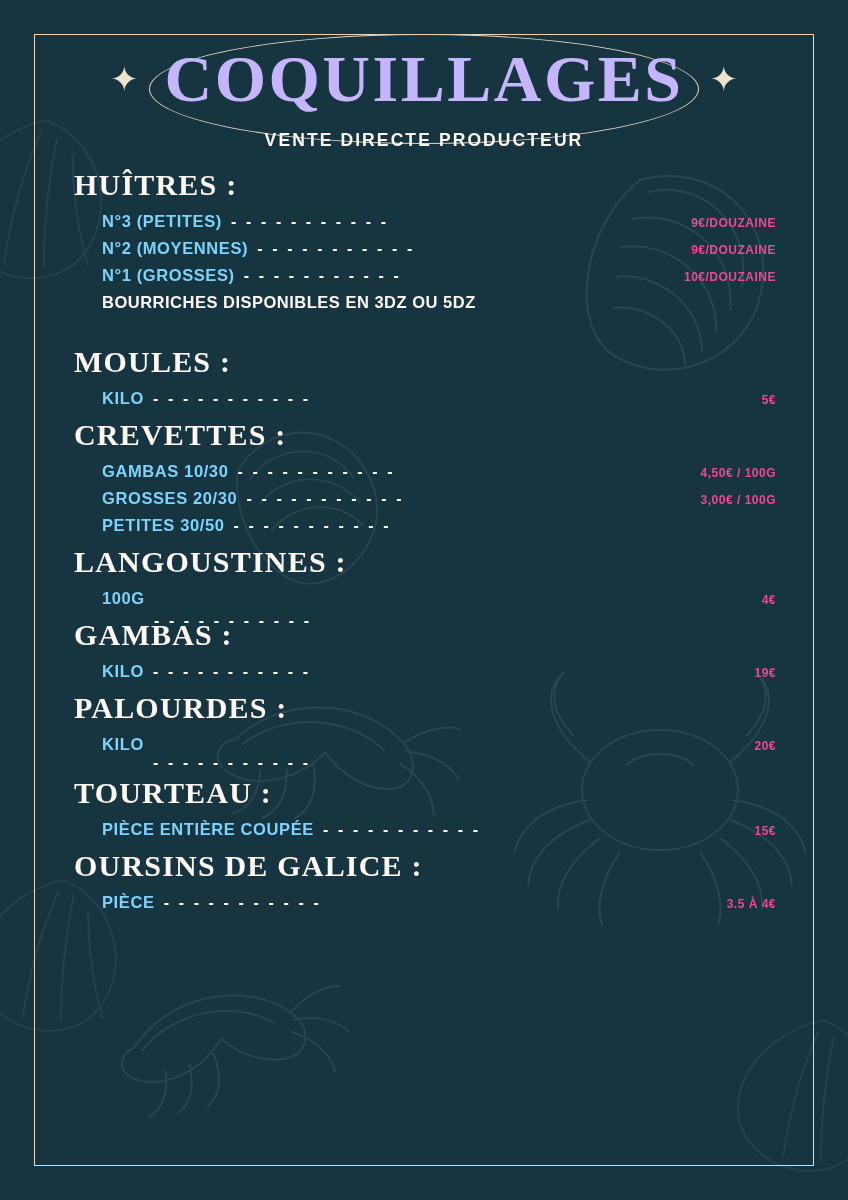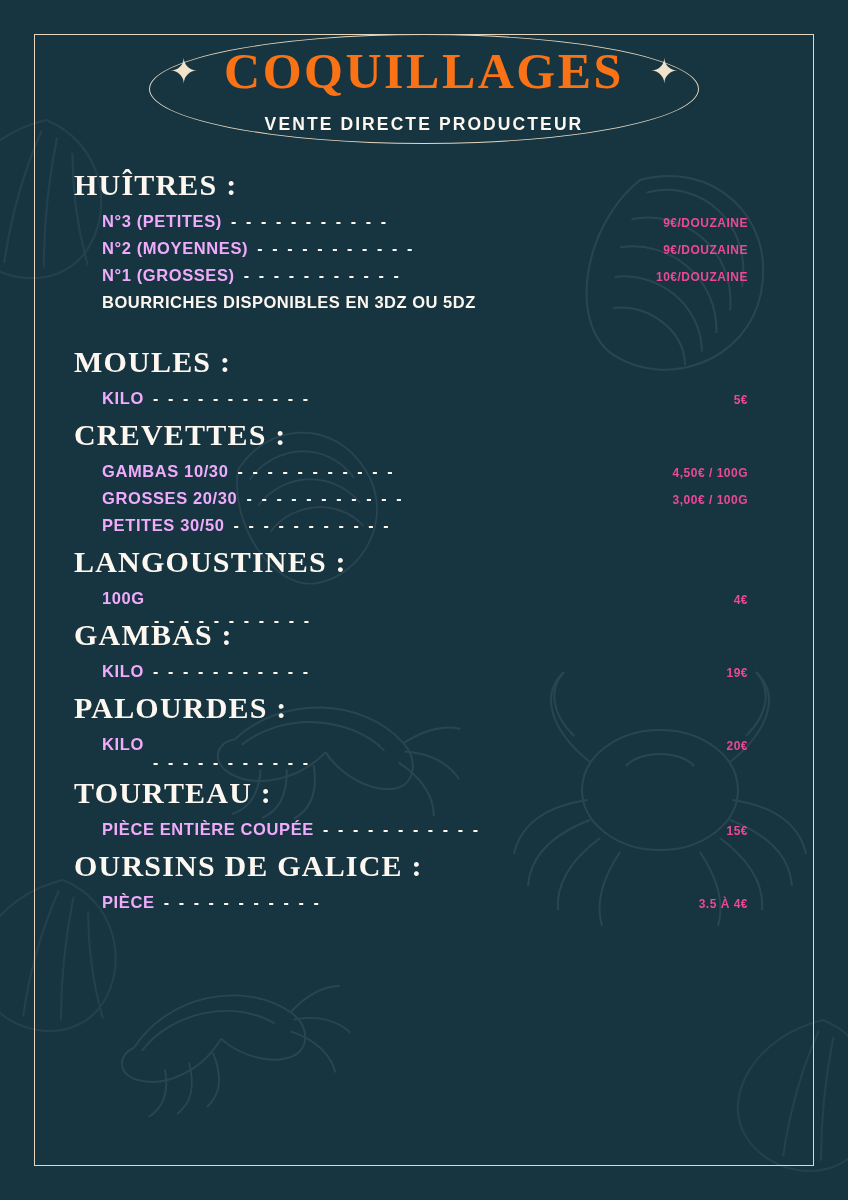--- a/index.html
+++ b/index.html
@@ -60,24 +60,24 @@
   }
   .title-row {
     display: flex;
     align-items: center;
     justify-content: center;
     gap: 26px;
     padding-top: 26px;
   }
   .title {
     font-family: "Liberation Serif", serif;
-    font-size: 50px;
+    font-size: 66px;
     font-weight: bold;
     letter-spacing: 2.5px;
-    color: #f97316;
+    color: #c4b5fd;
     line-height: 1;
   }
   .sparkle {
     color: #f0e2cb;
     font-size: 34px;
     line-height: 1;
     display: inline-block;
   }
   .subtitle {
     margin-top: 18px;
@@ -88,21 +88,21 @@
   }
 
   
   .menu {
     position: absolute;
     left: 0;
     top: 168px;
     width: 848px;
     z-index: 3;
     box-sizing: border-box;
-    padding: 0 96px 0 74px;
+    padding: 0 68px 0 74px;
   }
   .section {
     margin-bottom: 6px;
   }
   .section-title {
     font-family: "Liberation Serif", serif;
     font-size: 30px;
     font-weight: bold;
     letter-spacing: 1.2px;
     color: #fdf7ef;
@@ -111,21 +111,21 @@
   .row {
     display: flex;
     align-items: baseline;
     padding: 0 4px 0 28px;
     line-height: 1.62;
   }
   .row-label {
     font-size: 16.5px;
     font-weight: bold;
     letter-spacing: 0.6px;
-    color: #f0abfc;
+    color: #7dd3fc;
     white-space: nowrap;
   }
   .row-dots {
     flex: 0 0 auto;
     width: 160px;
     text-align: center;
     font-size: 16px;
     font-weight: bold;
     letter-spacing: 2.6px;
     color: #fdf7ef;

